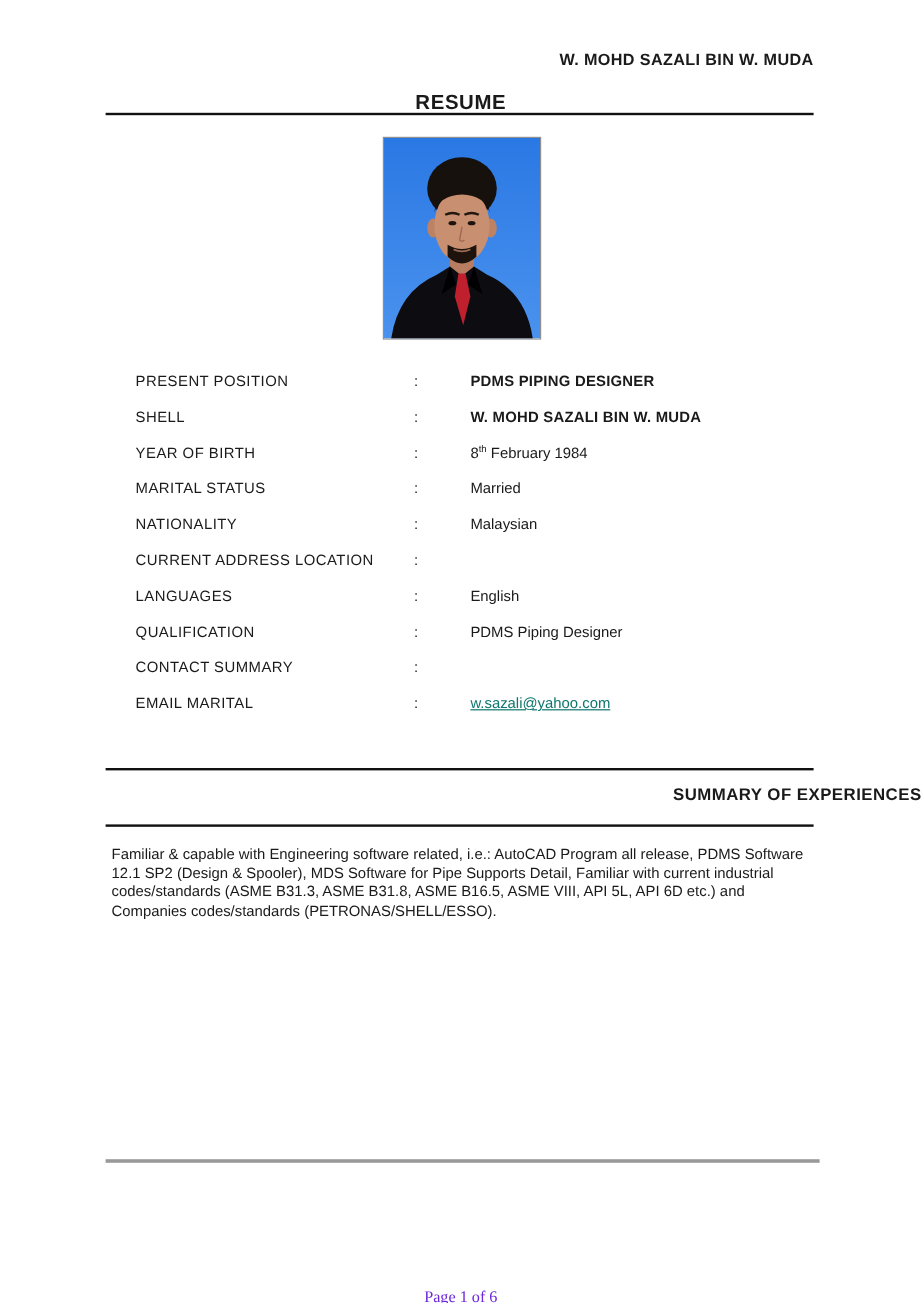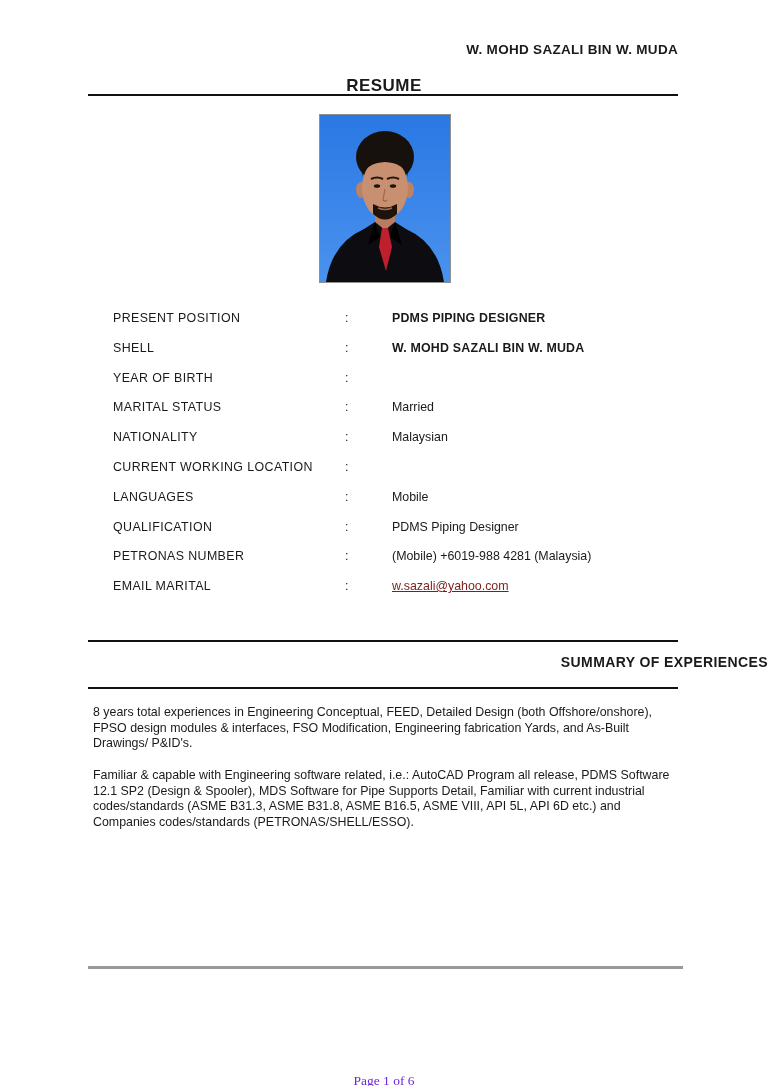--- a/index.html
+++ b/index.html
@@ -34,21 +34,21 @@
 
   .details { position: absolute; left: 93px; top: 311px; width: 586px; margin-left: 20px; }
   .detail-row {
     display: grid; grid-template-columns: 232px 47px 1fr;
     height: 29.8px; align-items: start;
     font-size: 12.4px;
   }
   .dl { letter-spacing: 0.4px; }
   .dv.bold { font-weight: bold; letter-spacing: 0.2px; }
   .dv sup { font-size: 8px; vertical-align: super; line-height: 0; }
-  a.email { color: #7f1d1d; text-decoration: underline; cursor: pointer; }
+  a.email { color: #0f766e; text-decoration: underline; cursor: pointer; }
 
   .summary-heading {
     position: absolute; top: 654px; left: 0; width: 100%;
     text-align: right; font-weight: bold; font-size: 14px; letter-spacing: 0.4px;
   }
   .paragraphs {
     position: absolute; left: 93px; top: 705px; width: 588px;
     font-size: 12.4px; line-height: 15.6px;
   }
   .paragraphs p { margin: 0 0 16.5px 0; }
@@ -116,60 +116,59 @@
     <span class="dv bold">PDMS PIPING DESIGNER</span>
   </div>
   <div class="detail-row">
     <span class="dl">SHELL</span>
     <span class="dc">:</span>
     <span class="dv bold">W. MOHD SAZALI BIN W. MUDA</span>
   </div>
   <div class="detail-row">
     <span class="dl">YEAR OF BIRTH</span>
     <span class="dc">:</span>
+    <span class="dv"><span>8</span><sup>th</sup><span> February 1984</span></span>
   </div>
   <div class="detail-row">
     <span class="dl">MARITAL STATUS</span>
     <span class="dc">:</span>
     <span class="dv">Married</span>
   </div>
   <div class="detail-row">
     <span class="dl">NATIONALITY</span>
     <span class="dc">:</span>
     <span class="dv">Malaysian</span>
   </div>
   <div class="detail-row">
-    <span class="dl">CURRENT WORKING LOCATION</span>
+    <span class="dl">CURRENT ADDRESS LOCATION</span>
     <span class="dc">:</span>
   </div>
   <div class="detail-row">
     <span class="dl">LANGUAGES</span>
     <span class="dc">:</span>
-    <span class="dv">Mobile</span>
+    <span class="dv">English</span>
   </div>
   <div class="detail-row">
     <span class="dl">QUALIFICATION</span>
     <span class="dc">:</span>
     <span class="dv">PDMS Piping Designer</span>
   </div>
   <div class="detail-row">
-    <span class="dl">PETRONAS NUMBER</span>
+    <span class="dl">CONTACT SUMMARY</span>
     <span class="dc">:</span>
-    <span class="dv">(Mobile) +6019-988 4281 (Malaysia)</span>
   </div>
   <div class="detail-row">
     <span class="dl">EMAIL MARITAL</span>
     <span class="dc">:</span>
     <a class="dv email" href="#">w.sazali@yahoo.com</a>
   </div>
 </div>
 
 <div class="rule rule-sum-top"></div>
 <div class="summary-heading">SUMMARY OF EXPERIENCES</div>
 <div class="rule rule-sum-bottom"></div>
 
 <div class="paragraphs">
-  <p>8 years total experiences in Engineering Conceptual, FEED, Detailed Design (both Offshore/onshore), FPSO design modules &amp; interfaces, FSO Modification, Engineering fabrication Yards, and As-Built Drawings/ P&amp;ID's.</p>
   <p>Familiar &amp; capable with Engineering software related, i.e.: AutoCAD Program all release, PDMS Software 12.1 SP2 (Design &amp; Spooler), MDS Software for Pipe Supports Detail, Familiar with current industrial codes/standards (ASME B31.3, ASME B31.8, ASME B16.5, ASME VIII, API 5L, API 6D etc.) and Companies codes/standards (PETRONAS/SHELL/ESSO).</p>
 </div>
 
 <div class="rule rule-gray"></div>
 <div class="footer">Page 1 of 6</div>
 
 </body></html>

